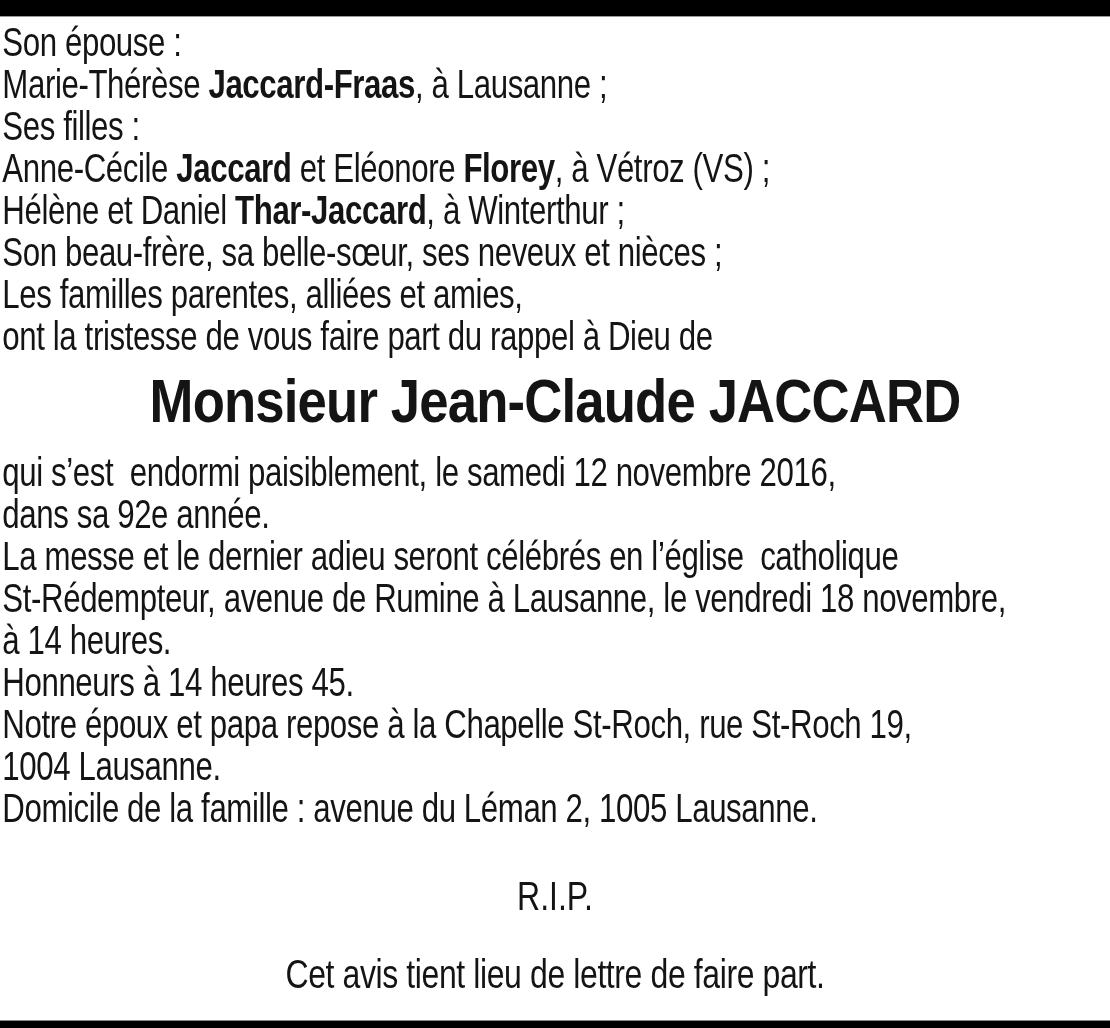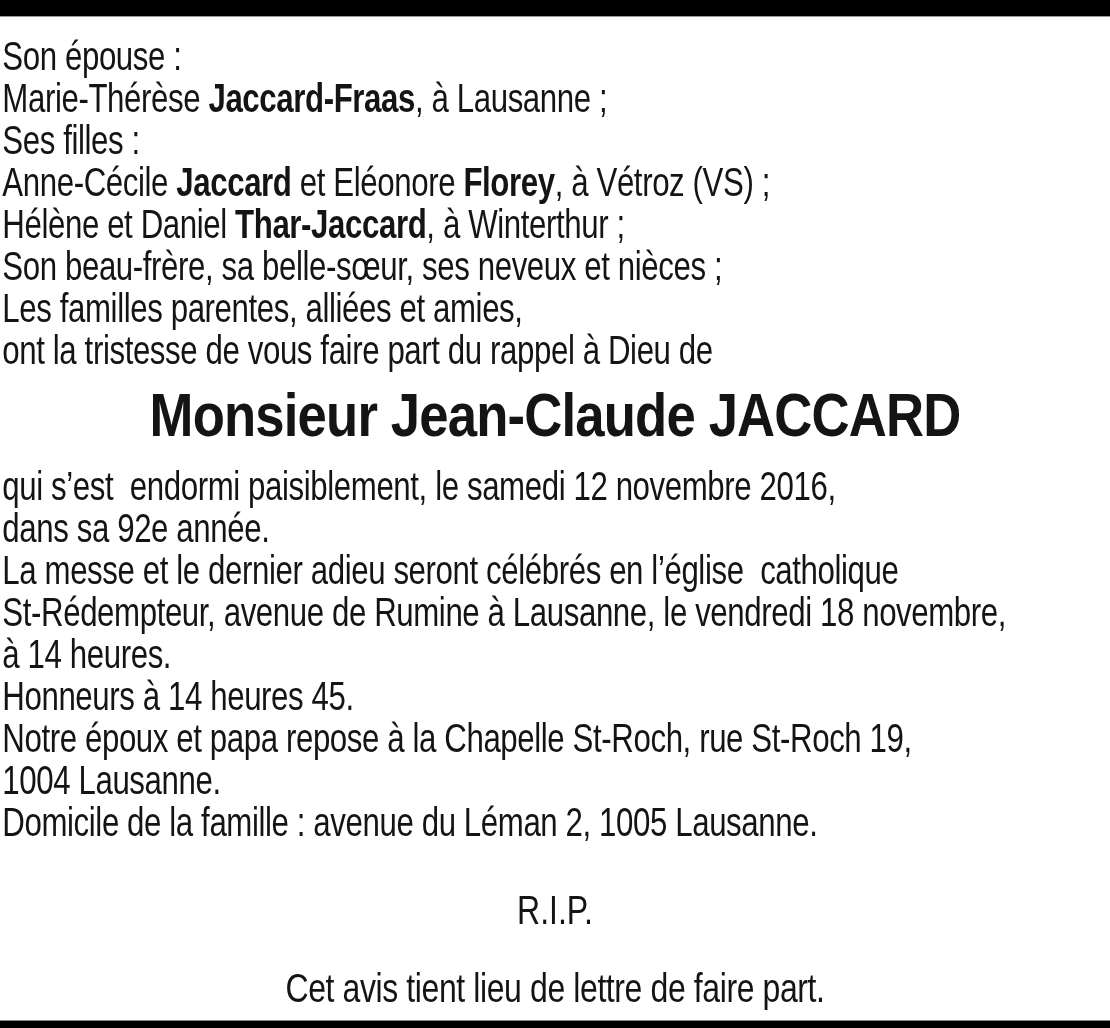--- a/index.html
+++ b/index.html
@@ -26,21 +26,21 @@
     height: 16px;
     border-bottom: 1px solid #9a9a9a;
   }
   .bar-bottom {
     bottom: 0;
     height: 7px;
     border-top: 1px solid #8a8a8a;
   }
   .content {
     position: absolute;
-    top: 17px;
+    top: 3px;
     left: 0;
     width: 982px;
   }
   .para {
     font-size: 40px;
     line-height: 42px;
     letter-spacing: -0.5px;
     white-space: pre;
     padding-left: 3px;
     transform: scaleX(0.78);

